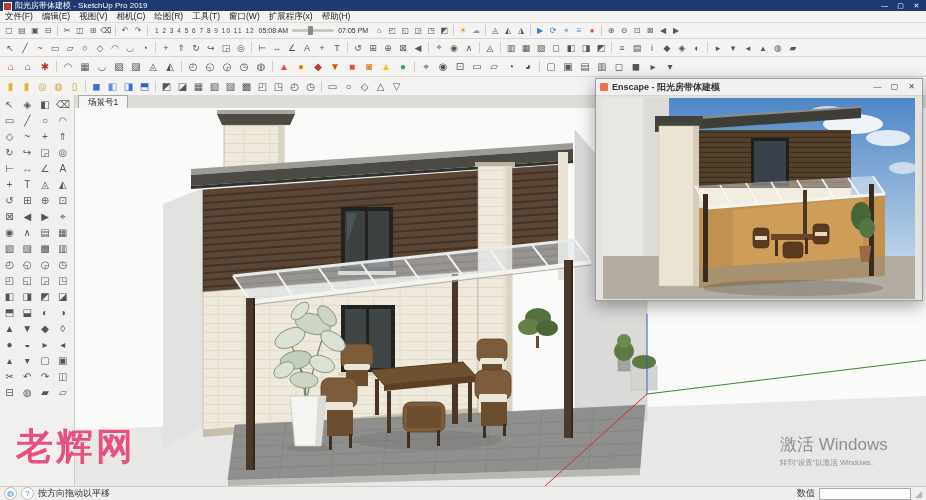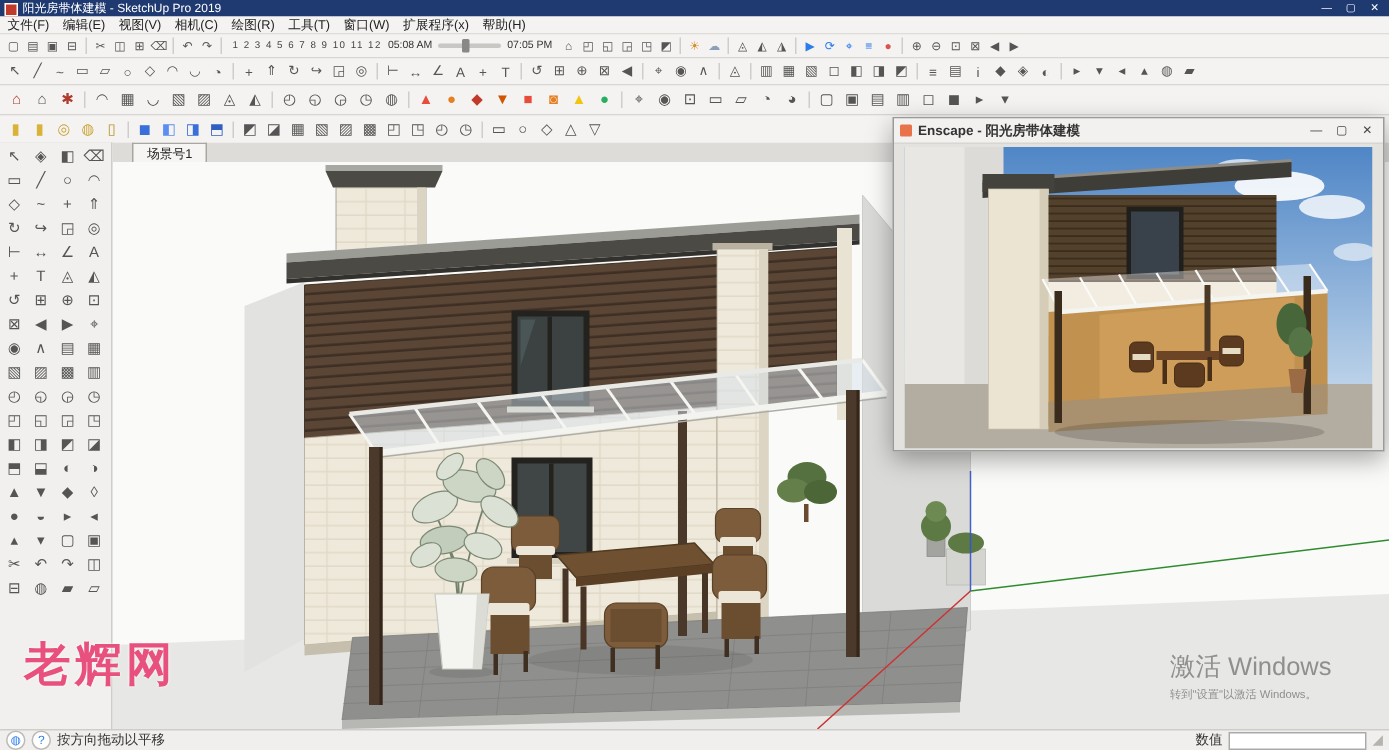--- a/index.html
+++ b/index.html
@@ -30,42 +30,42 @@
   .timetxt{font-size:7px;color:#333;white-space:nowrap;}
   .slider{position:relative;width:42px;height:3px;background:#c9c7c3;border-radius:2px;}
   .slider .handle{position:absolute;left:16px;top:-3px;width:5px;height:9px;background:#8a8884;border-radius:1px;}
 
   
   .palette{position:absolute;left:0;top:95px;bottom:14px;width:75px;background:#f1f0ee;border-right:1px solid #cfcdc9;display:grid;grid-template-columns:repeat(4,1fr);align-content:start;gap:1px;padding:2px;box-sizing:border-box;z-index:5;}
   .palette .icon{width:15px;height:15px;font-size:10px;}
 
   
   .viewport{position:absolute;left:75px;top:95px;right:0;bottom:14px;background:#fff;overflow:hidden;}
-  .scene-tabs{height:13px;background:#dddcd9;border-bottom:1px solid #c5c3bf;display:flex;align-items:flex-end;padding-left:13px;}
+  .scene-tabs{height:13px;background:#dddcd9;border-bottom:1px solid #c5c3bf;display:flex;align-items:flex-end;padding-left:3px;}
   .scene-tab{background:#f6f5f3;border:1px solid #a9a7a3;border-bottom:none;font-size:8.5px;padding:0 9px;height:12px;line-height:12px;color:#222;}
   svg.scene{position:absolute;left:0;top:13px;width:851px;height:378px;display:block;}
 
   
   .enscape{position:absolute;left:595px;top:78px;width:328px;height:223px;background:#e4e2df;border:1px solid #9a9a9a;box-shadow:0 5px 16px rgba(0,0,0,.35);z-index:40;box-sizing:border-box;}
   .enscape .etitle{height:16px;background:#f2f1ef;border-bottom:1px solid #d8d6d2;display:flex;align-items:center;gap:4px;padding:0 4px;font-size:9px;color:#333;}
   .enscape .elogo{width:8px;height:8px;background:#e8734a;border-radius:1px;flex:0 0 auto;}
   .enscape .et{flex:1;white-space:nowrap;overflow:hidden;font-weight:bold;}
   .enscape .winbtn{color:#444;font-size:8px;line-height:14px;}
   svg.render{display:block;margin:2px 0 0 7px;width:312px;height:201px;}
 
   
   .statusbar{position:absolute;left:0;bottom:0;width:926px;height:14px;background:#f0efed;border-top:1px solid #cfcdc9;display:flex;align-items:center;gap:4px;padding:0 4px;box-sizing:border-box;font-size:9px;color:#333;z-index:60;}
   .statusbar .sico{width:11px;height:11px;font-size:8px;display:inline-flex;align-items:center;justify-content:center;border:1px solid #bdbbb7;border-radius:50%;background:#fff;color:#2b7de9;flex:0 0 auto;}
   .statusbar .msg{flex:1;white-space:nowrap;overflow:hidden;}
   .statusbar .vlabel{color:#333;}
   .statusbar input{width:86px;height:10px;font-size:8px;border:1px solid #aaa;background:#fff;padding:0 2px;}
   .grip{color:#b5b3af;font-size:9px;}
 
   
-  .sitewatermark{position:absolute;left:16px;top:422px;font-size:31px;font-weight:bold;color:#e8517e;letter-spacing:3px;text-shadow:0 0 2px #ffffff;z-index:50;}
+  .sitewatermark{position:absolute;left:16px;top:422px;font-size:37px;font-weight:bold;color:#e8517e;letter-spacing:3px;text-shadow:0 0 2px #ffffff;z-index:50;}
   .activate{position:absolute;left:705px;top:338px;color:#8f8f8f;z-index:6;}
   .activate .l1{font-size:17px;}
   .activate .l2{font-size:7.5px;margin-top:2px;}
 </style>
 </head>
 <body>
 
 <div id="app">
 
   <div class="titlebar">

